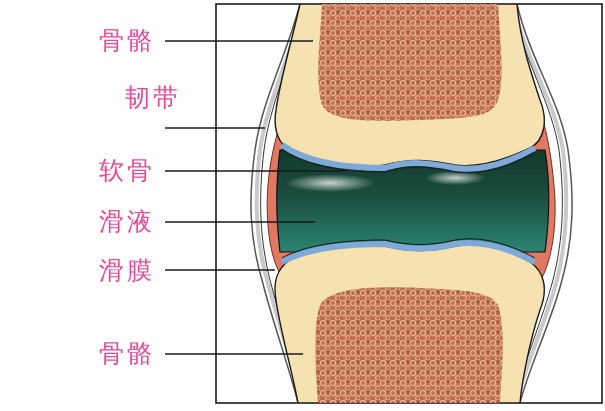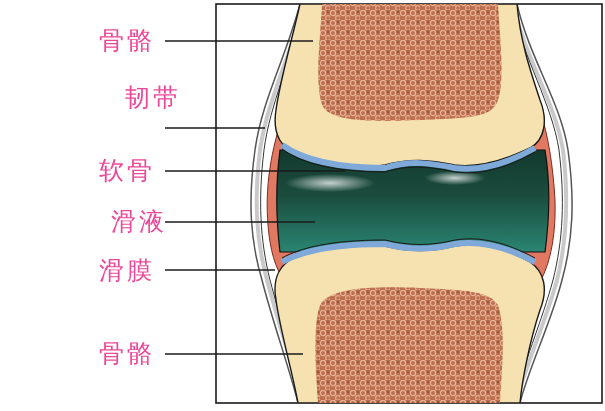--- a/index.html
+++ b/index.html
@@ -85,16 +85,16 @@
       <line x1="165" y1="270" x2="275" y2="270"></line>
       <line x1="165" y1="354" x2="303" y2="354"></line>
     </g>
   </svg>
 
   <div class="label" style="left:99px; top:29px;">骨骼</div>
   <div class="label multi" style="left:72px; top:86px; width:100px;margin-left:31px;">
     <span>韧带</span>
   </div>
   <div class="label" style="left:99px; top:159px;">软骨</div>
-  <div class="label" style="left:99px; top:210px;margin-left:12px;">滑液</div>
+  <div class="label" style="left:99px; top:210px;">滑液</div>
   <div class="label" style="left:99px; top:259px;text-align:center;">滑膜</div>
   <div class="label" style="left:99px; top:342px;">骨骼</div>
 </div>
 
 </body></html>

